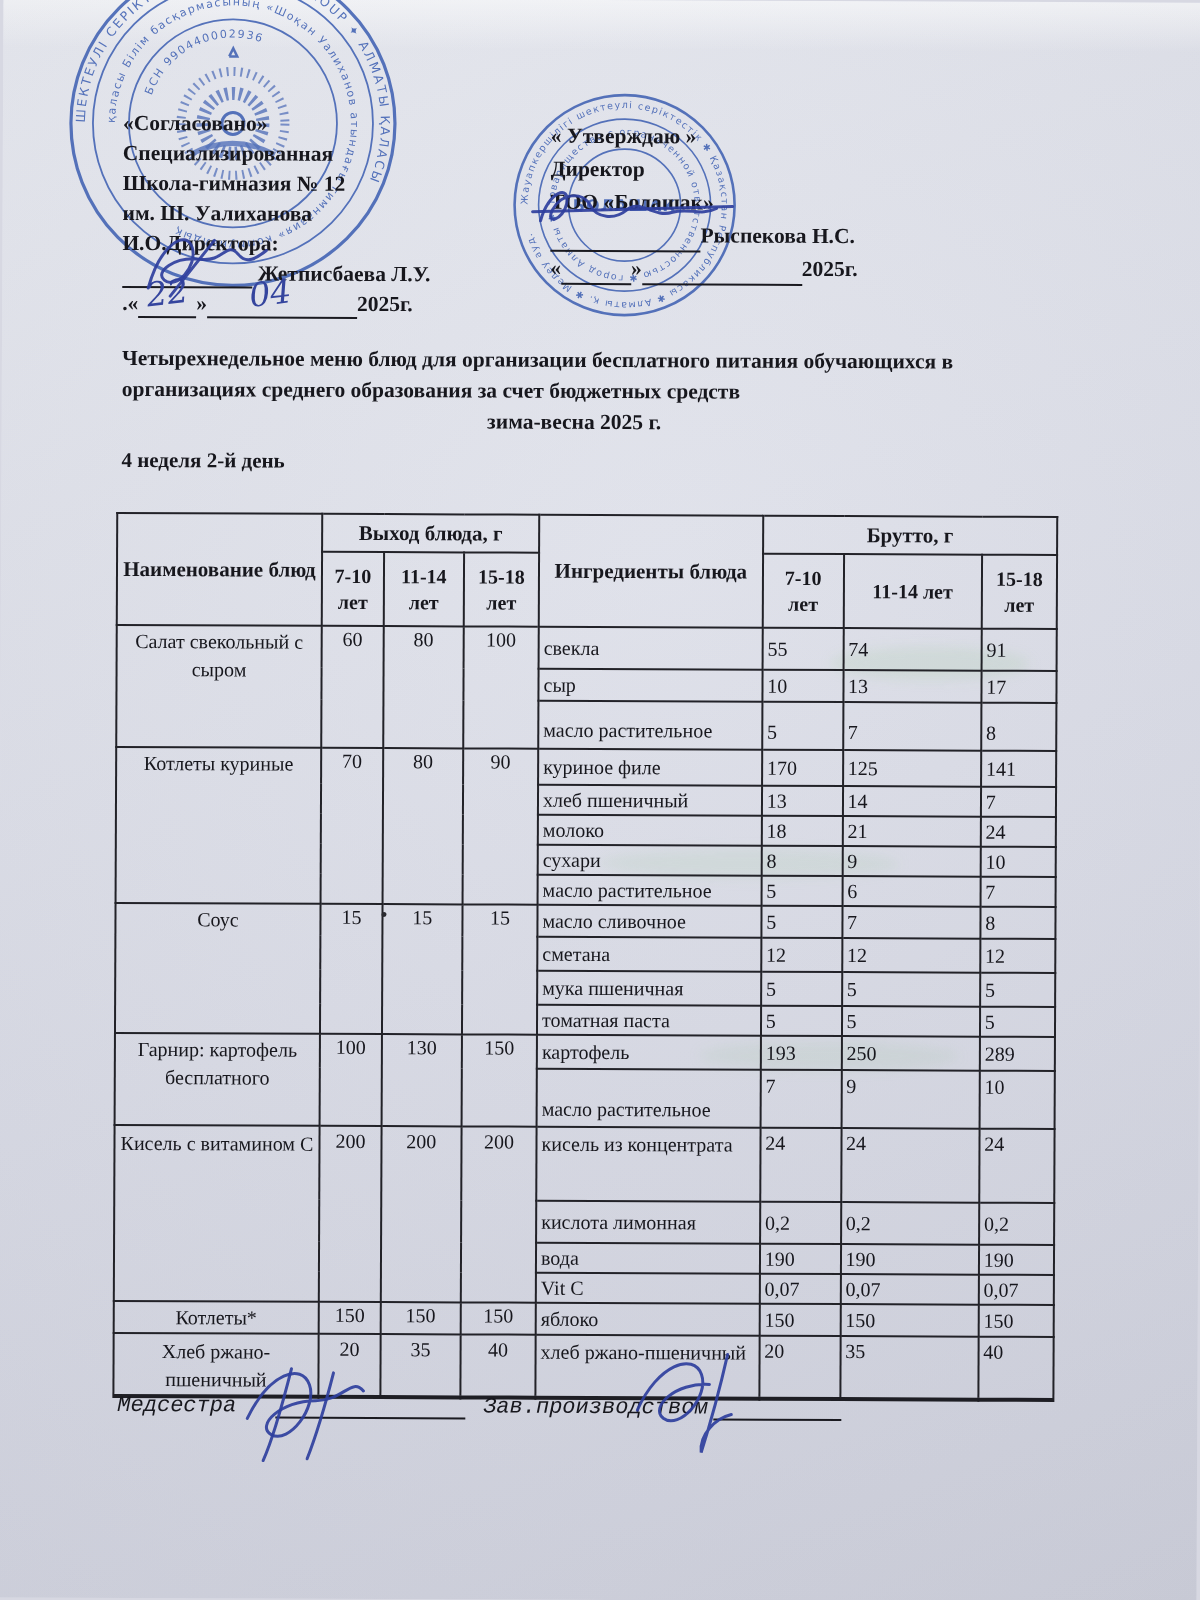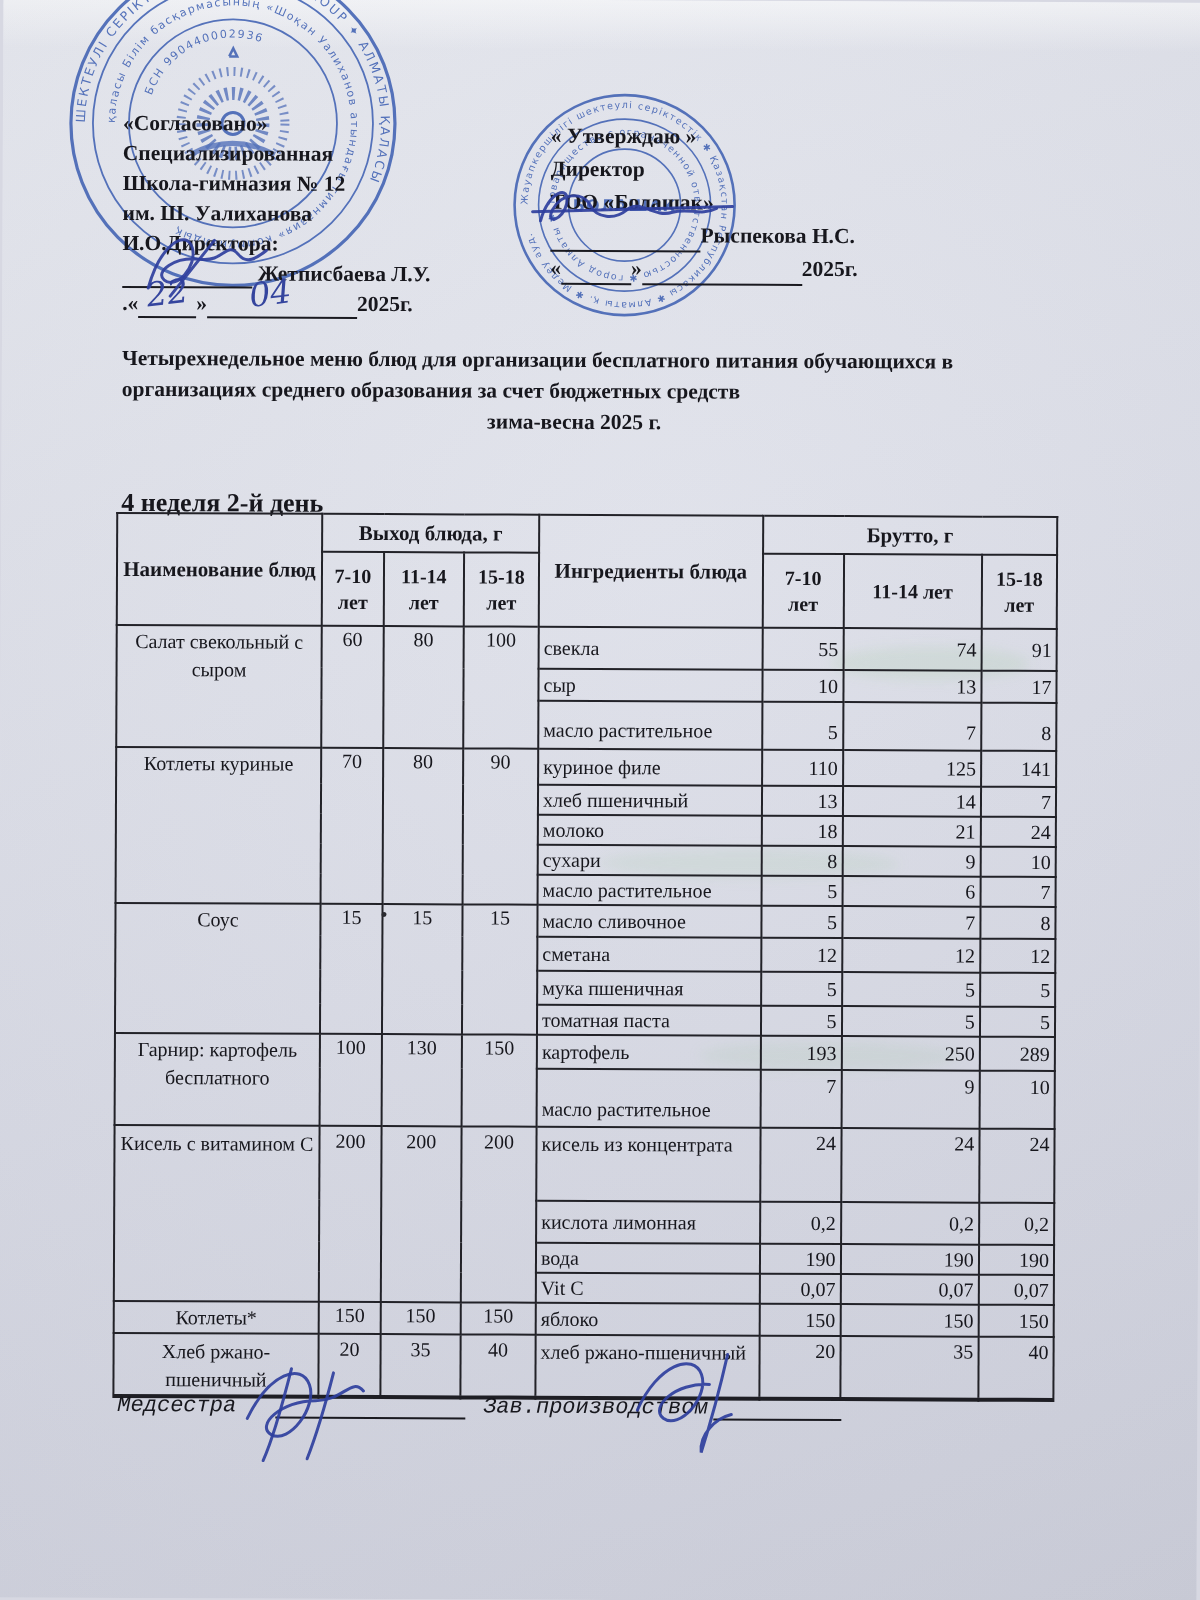--- a/index.html
+++ b/index.html
@@ -18,33 +18,33 @@
   .hdr{position:absolute;font-weight:bold;font-size:21.5px;line-height:30px;white-space:nowrap;z-index:3;}
   .hdr-left{left:120px;top:110px;}
   .hdr-right{left:548px;top:120px;line-height:33px;}
   .u{display:inline-block;border-bottom:2px solid #1a1a20;height:24px;vertical-align:bottom;position:relative;}
   .hand{position:absolute;left:8px;top:-14px;color:#35459e;font-size:33px;font-weight:400;
         font-style:italic;transform:rotate(-7deg);font-family:"DejaVu Serif",serif;}
 
   
   .title{position:absolute;left:120px;top:345px;width:905px;font-weight:bold;font-size:21.5px;line-height:31px;z-index:3;}
   .season{text-align:center;}
-  .weekday{position:absolute;left:120px;top:450px;font-weight:bold;font-size:26px;z-index:3;margin-top:40px;}
+  .weekday{position:absolute;left:120px;top:450px;font-weight:bold;font-size:21px;z-index:3;}
 
   
   table.menu{position:absolute;left:115px;top:514px;width:942px;border-collapse:collapse;z-index:3;
              font-size:20px;table-layout:fixed;}
   table.menu{border:2.5px solid #1e1e24;border-bottom-width:4px;}
   table.menu td,table.menu th{border:2px solid #222228;padding:1px 4px;overflow:hidden;}
   th.gh{font-size:21px;font-weight:bold;text-align:center;vertical-align:middle;}
   th.sub{font-weight:bold;text-align:center;vertical-align:middle;line-height:26px;}
   td.dish{text-align:center;vertical-align:top;padding:3px 2px 2px 6px;line-height:28px;}
   td.outv{text-align:center;vertical-align:top;padding-top:4px;}
   td.ingr{text-align:left;vertical-align:middle;padding-left:7px;line-height:26px;}
-  td.num{text-align:right;vertical-align:middle;}
+  td.num{text-align:left;vertical-align:middle;}
   tr.va-top td{vertical-align:top;padding-top:3px;}
   tr.va-bottom td{vertical-align:bottom;padding-bottom:5px;}
   tr.split td.ingr{vertical-align:bottom;padding-bottom:4px;}
   tr.split td.num{vertical-align:top;padding-top:4px;}
   .dot{position:absolute;width:5px;height:5px;background:#2a2a30;border-radius:50%;left:382px;top:913px;z-index:4;}
 
   
   .footer{position:absolute;left:120px;top:1392px;font-size:22px;font-style:italic;z-index:3;}
   .footer .lbl{display:inline-block;font-family:Liberation Mono, monospace;}
   .fu{display:inline-block;border-bottom:2px solid #1a1a20;height:26px;vertical-align:bottom;}
@@ -181,21 +181,21 @@
       <td class="num">7</td>
       <td class="num">8</td>
     </tr>
 
     <tr style="height:36px">
       <td class="dish" rowspan="5">Котлеты куриные</td>
       <td class="outv" rowspan="5">70</td>
       <td class="outv" rowspan="5">80</td>
       <td class="outv" rowspan="5">90</td>
       <td class="ingr">куриное филе</td>
-      <td class="num">110</td>
+      <td class="num">170</td>
       <td class="num">125</td>
       <td class="num">141</td>
     </tr>
     <tr style="height:30px">
       <td class="ingr">хлеб пшеничный</td>
       <td class="num">13</td>
       <td class="num">14</td>
       <td class="num">7</td>
     </tr>
     <tr style="height:30px">

